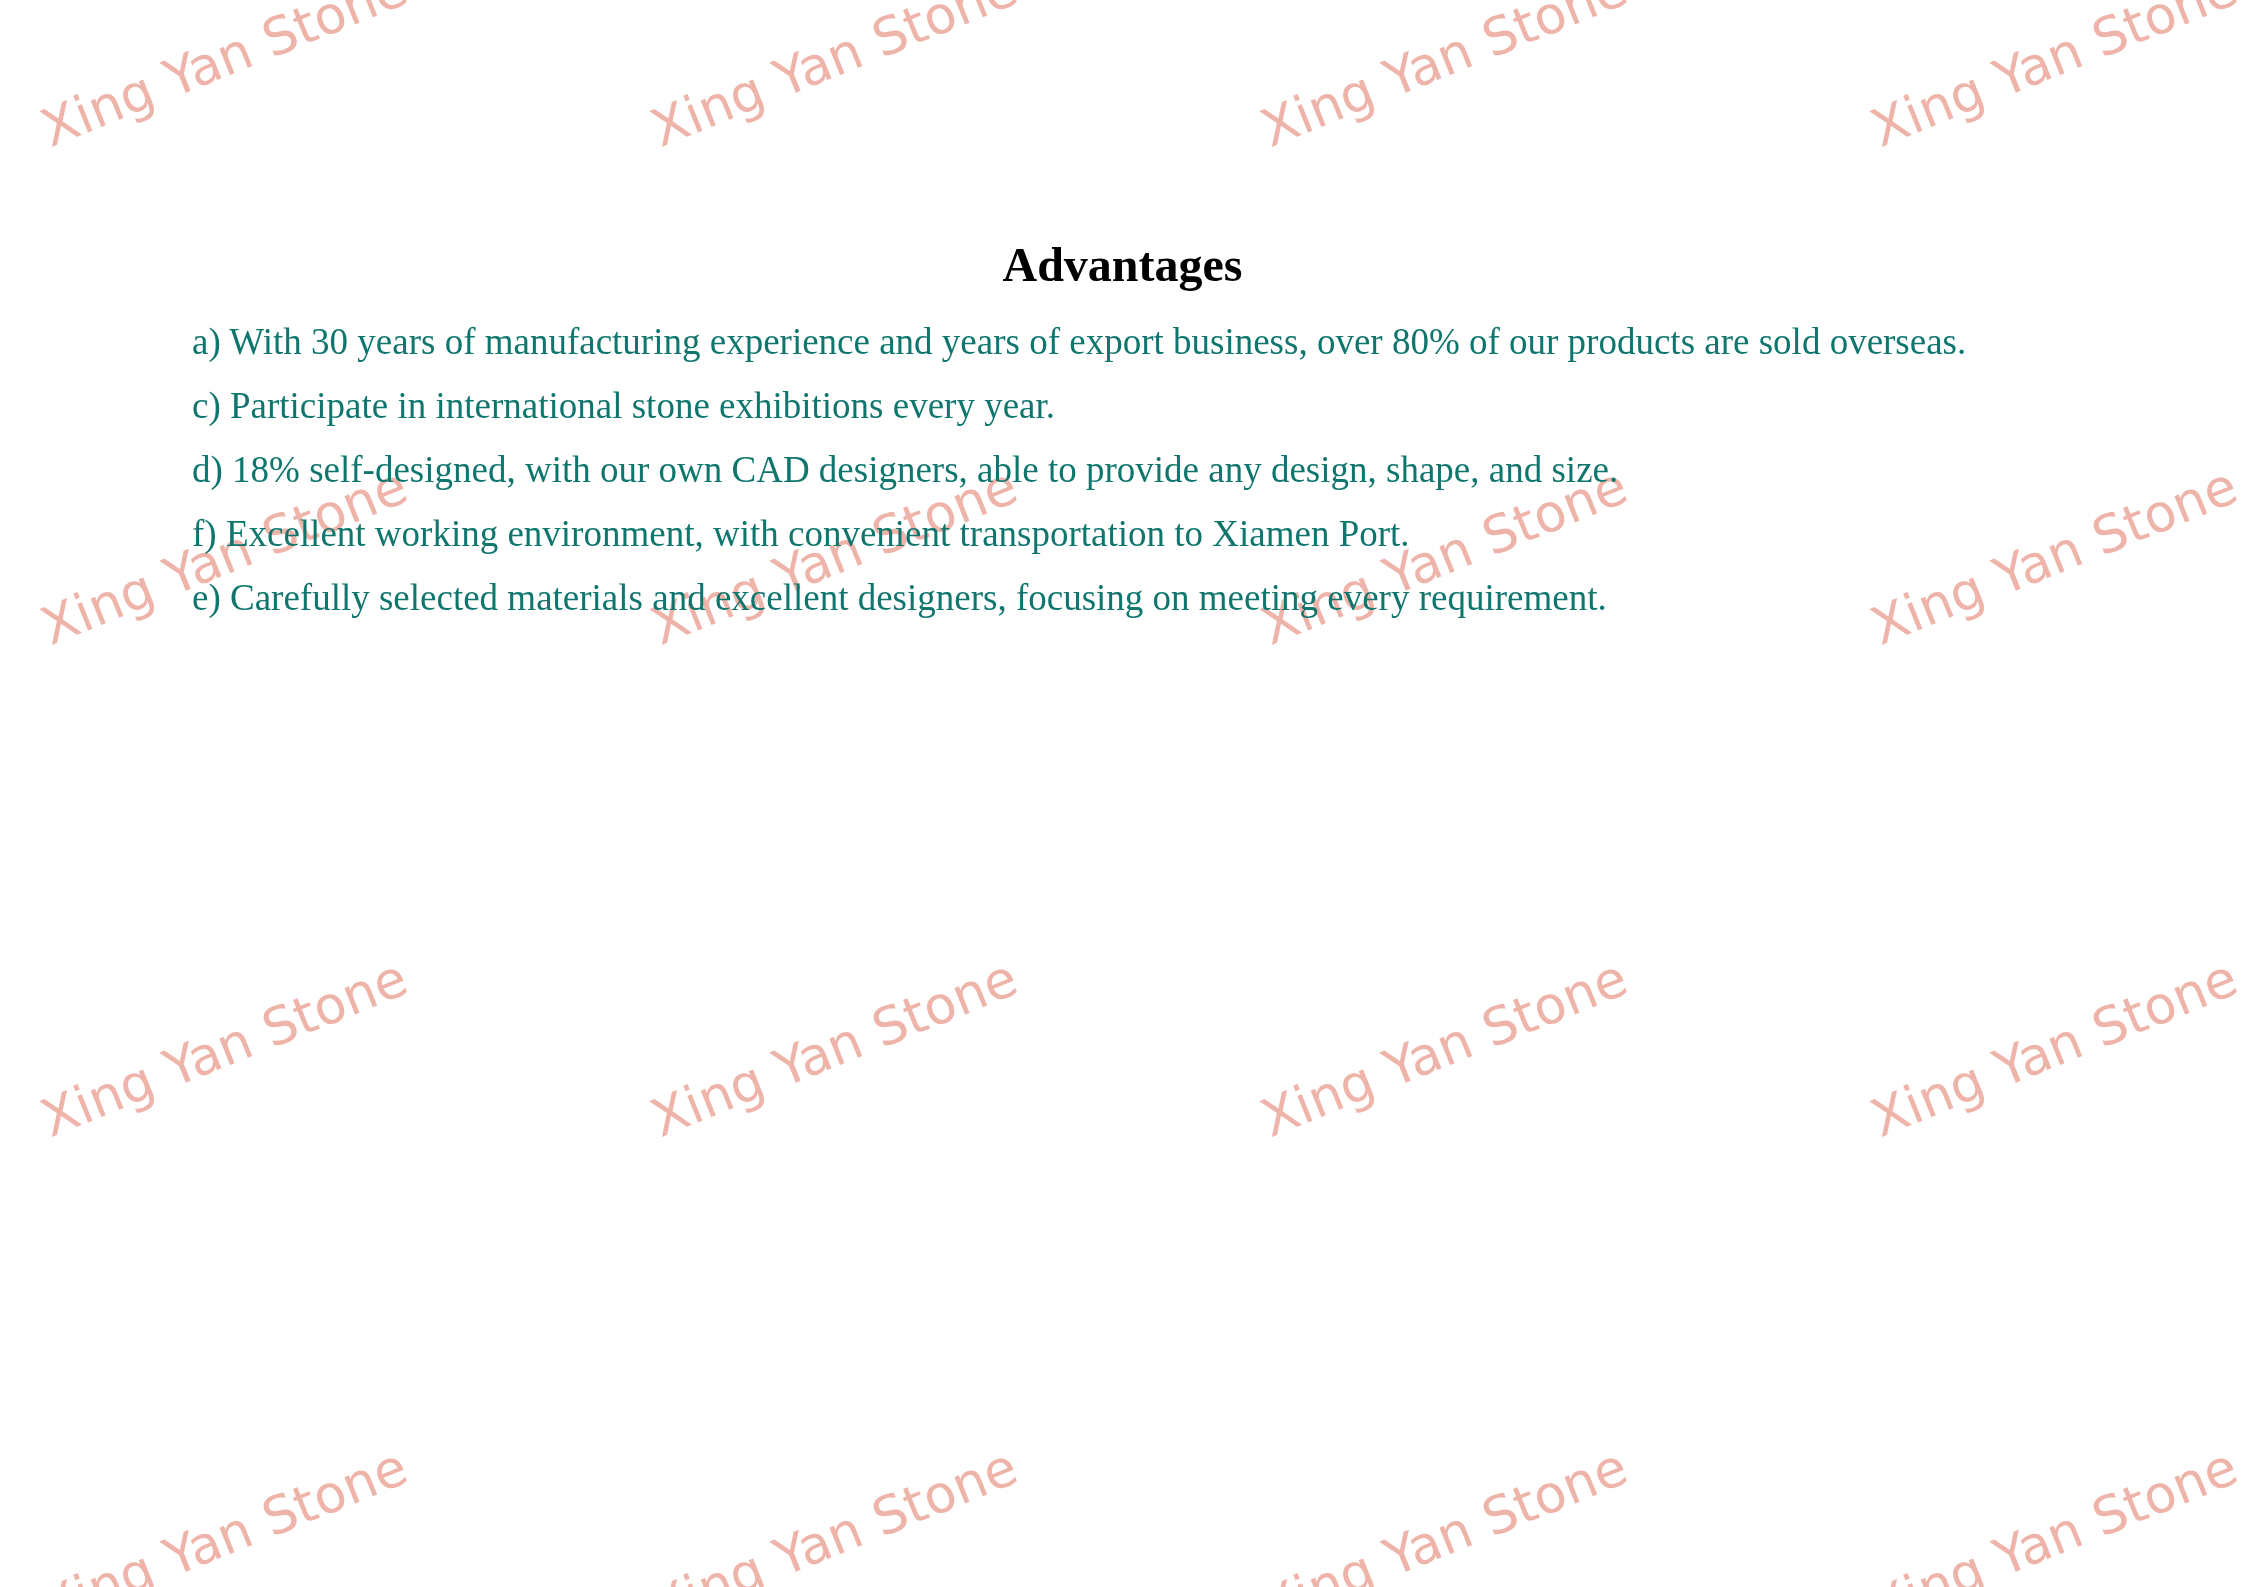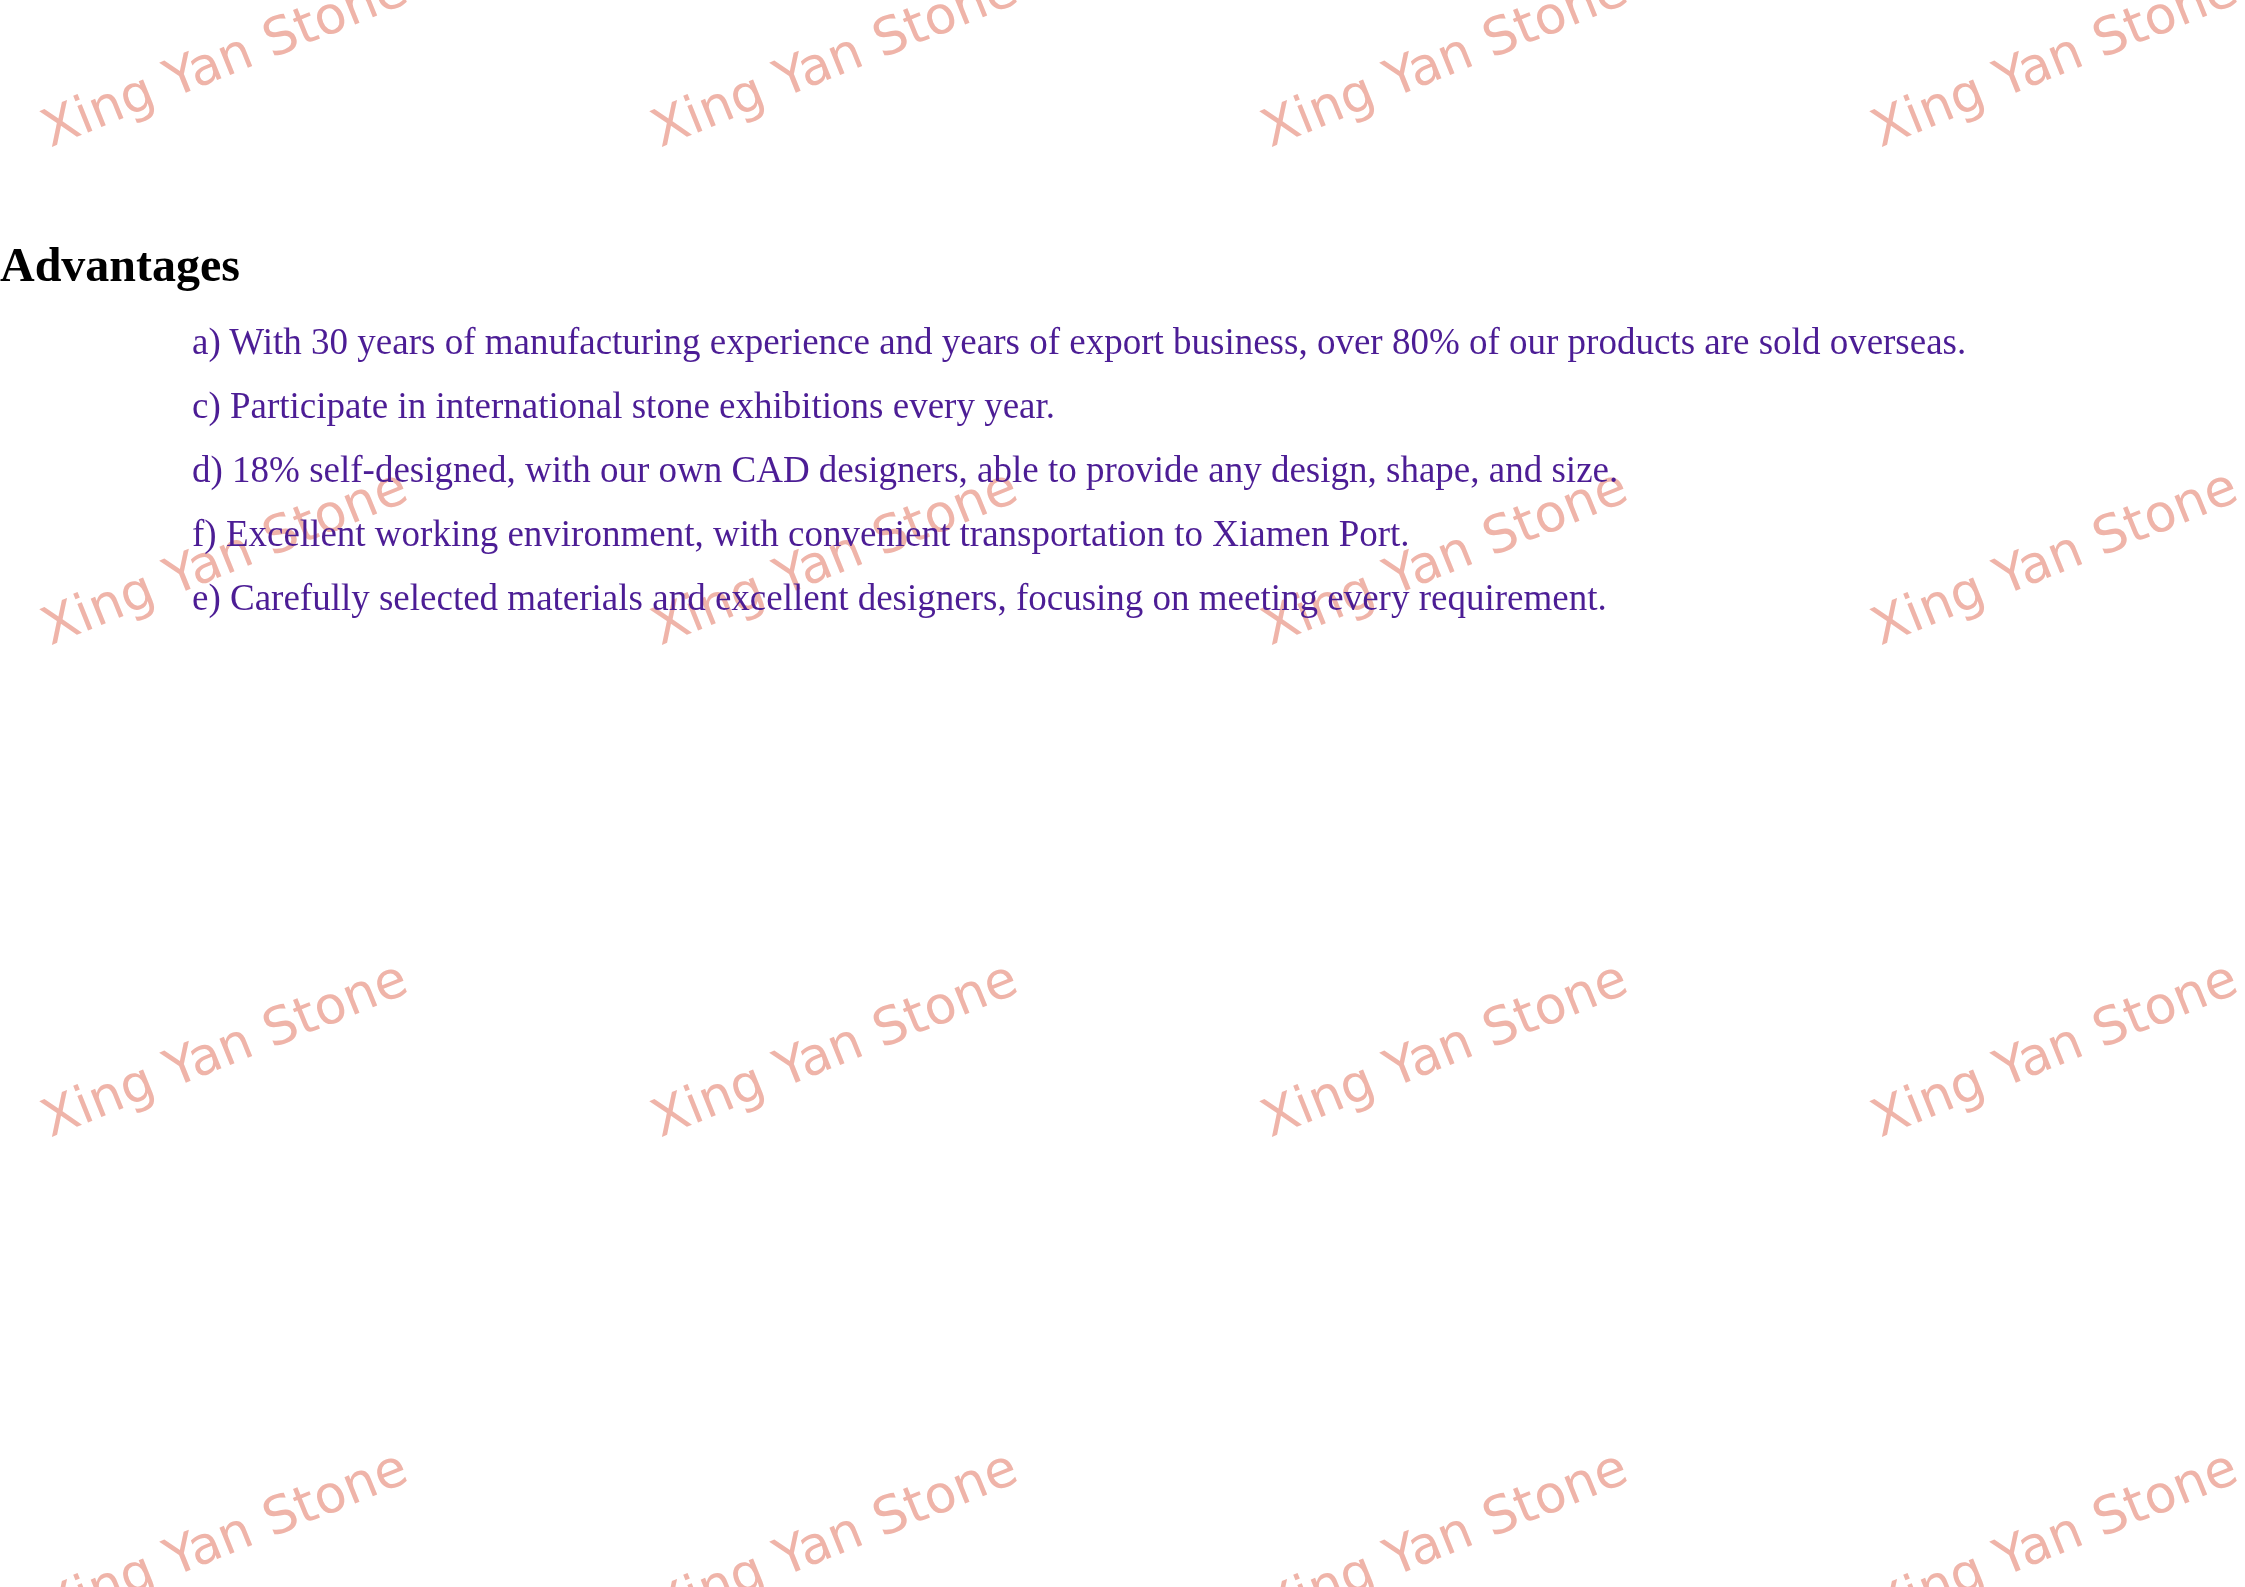--- a/index.html
+++ b/index.html
@@ -30,33 +30,34 @@
     font-size: 52px;
     color: #efb4a9;
     white-space: nowrap;
     user-select: none;
   }
   .title {
     position: absolute;
     top: 237px;
     left: 0;
     width: 100%;
+    text-align: center;
     font-weight: bold;
     font-size: 48px;
     line-height: 55px;
     color: #000000;
   }
   .list {
     position: absolute;
     left: 192px;
     top: 310px;
     width: 1860px;
     font-size: 37px;
     line-height: 64px;
-    color: #4c1d95;
+    color: #0f766e;
   }
   .list p { margin: 0; }
 </style>
 </head>
 <body>
 
 <div class="page">
 
   <div class="wm-layer">
     <span class="wm" style="left:224px;  top:58px;">Xing Yan Stone</span>

